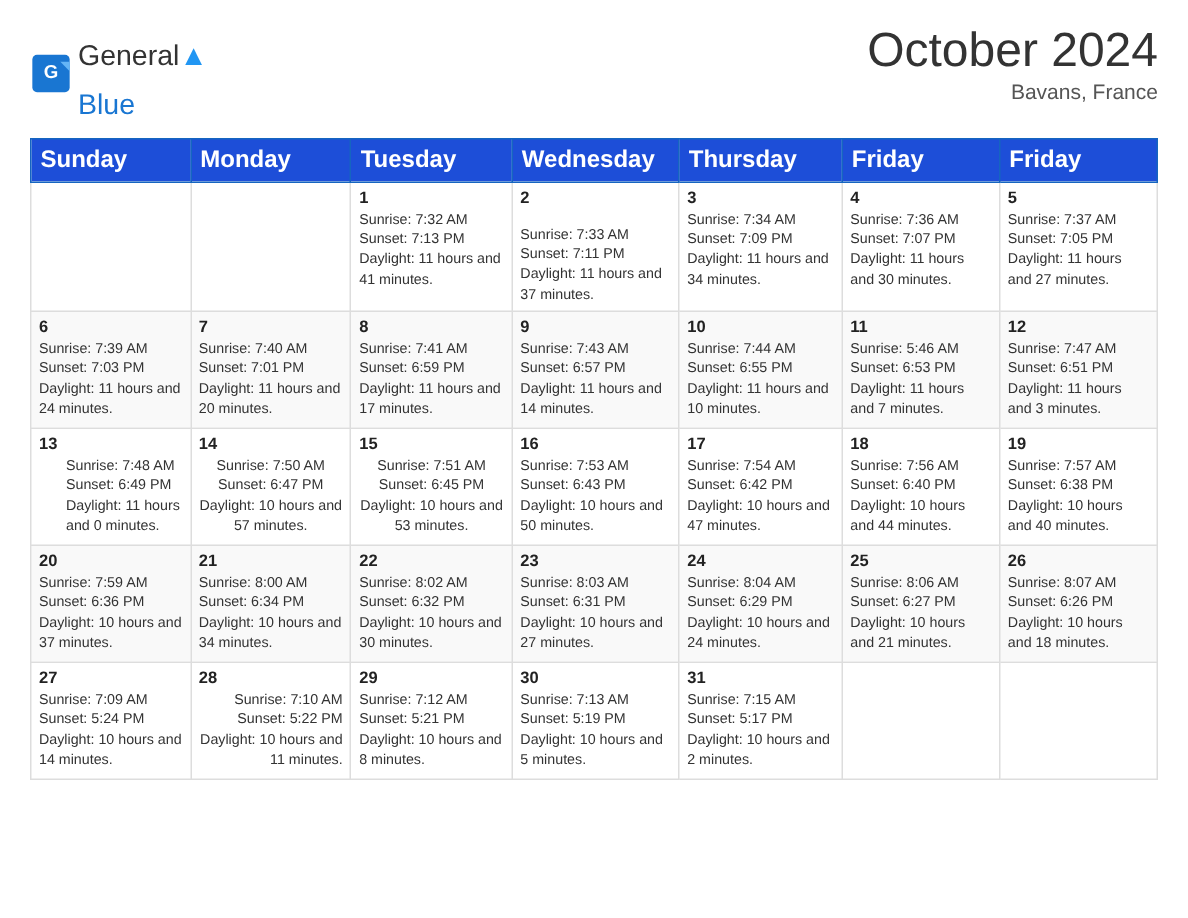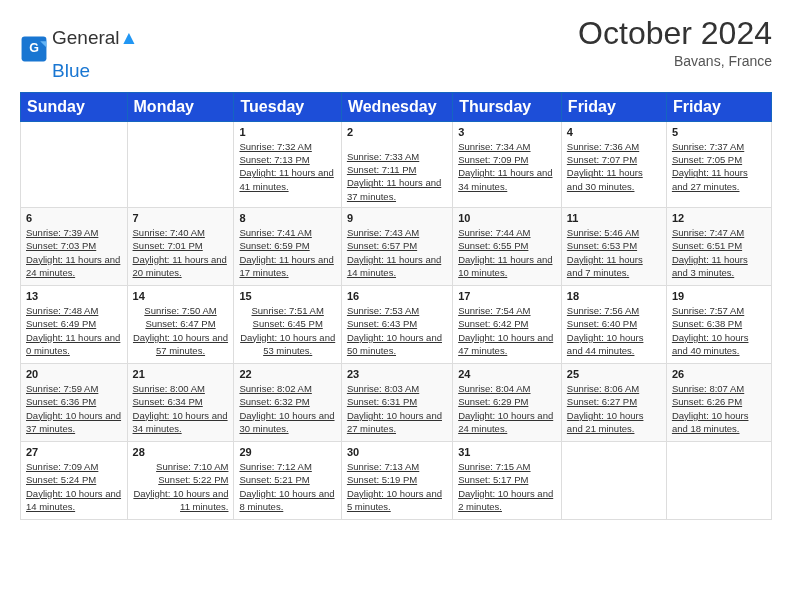--- a/index.html
+++ b/index.html
@@ -84,21 +84,20 @@
     .day-number {
       font-size: 11px;
       font-weight: bold;
       color: #222;
       margin-bottom: 2px;
     }
     .day-info {
       font-size: 9.5px;
       color: #333;
       line-height: 1.4;
-      text-decoration: underline;
     }
     .empty-cell {
       background: #fff !important;
     }
   </style>
 </head>
 <body>
 
 <div class="page">
   <div class="header">
@@ -206,21 +205,21 @@
           <td>
             <div class="day-number">12</div>
             <div class="day-info" style="white-space: pre-line;">Sunrise: 7:47 AM
 Sunset: 6:51 PM
 Daylight: 11 hours and 3 minutes.</div>
           </td>
         </tr>
         <tr>
           <td>
             <div class="day-number">13</div>
-            <div class="day-info" style="white-space: pre-line;">Sunrise: 7:48 AM
+            <div class="day-info" style="white-space: pre-line; margin-left: 18px;">Sunrise: 7:48 AM
 Sunset: 6:49 PM
 Daylight: 11 hours and 0 minutes.</div>
           </td>
           <td>
             <div class="day-number">14</div>
             <div class="day-info" style="white-space: pre-line; text-align: center;">Sunrise: 7:50 AM
 Sunset: 6:47 PM
 Daylight: 10 hours and 57 minutes.</div>
           </td>
           <td>

